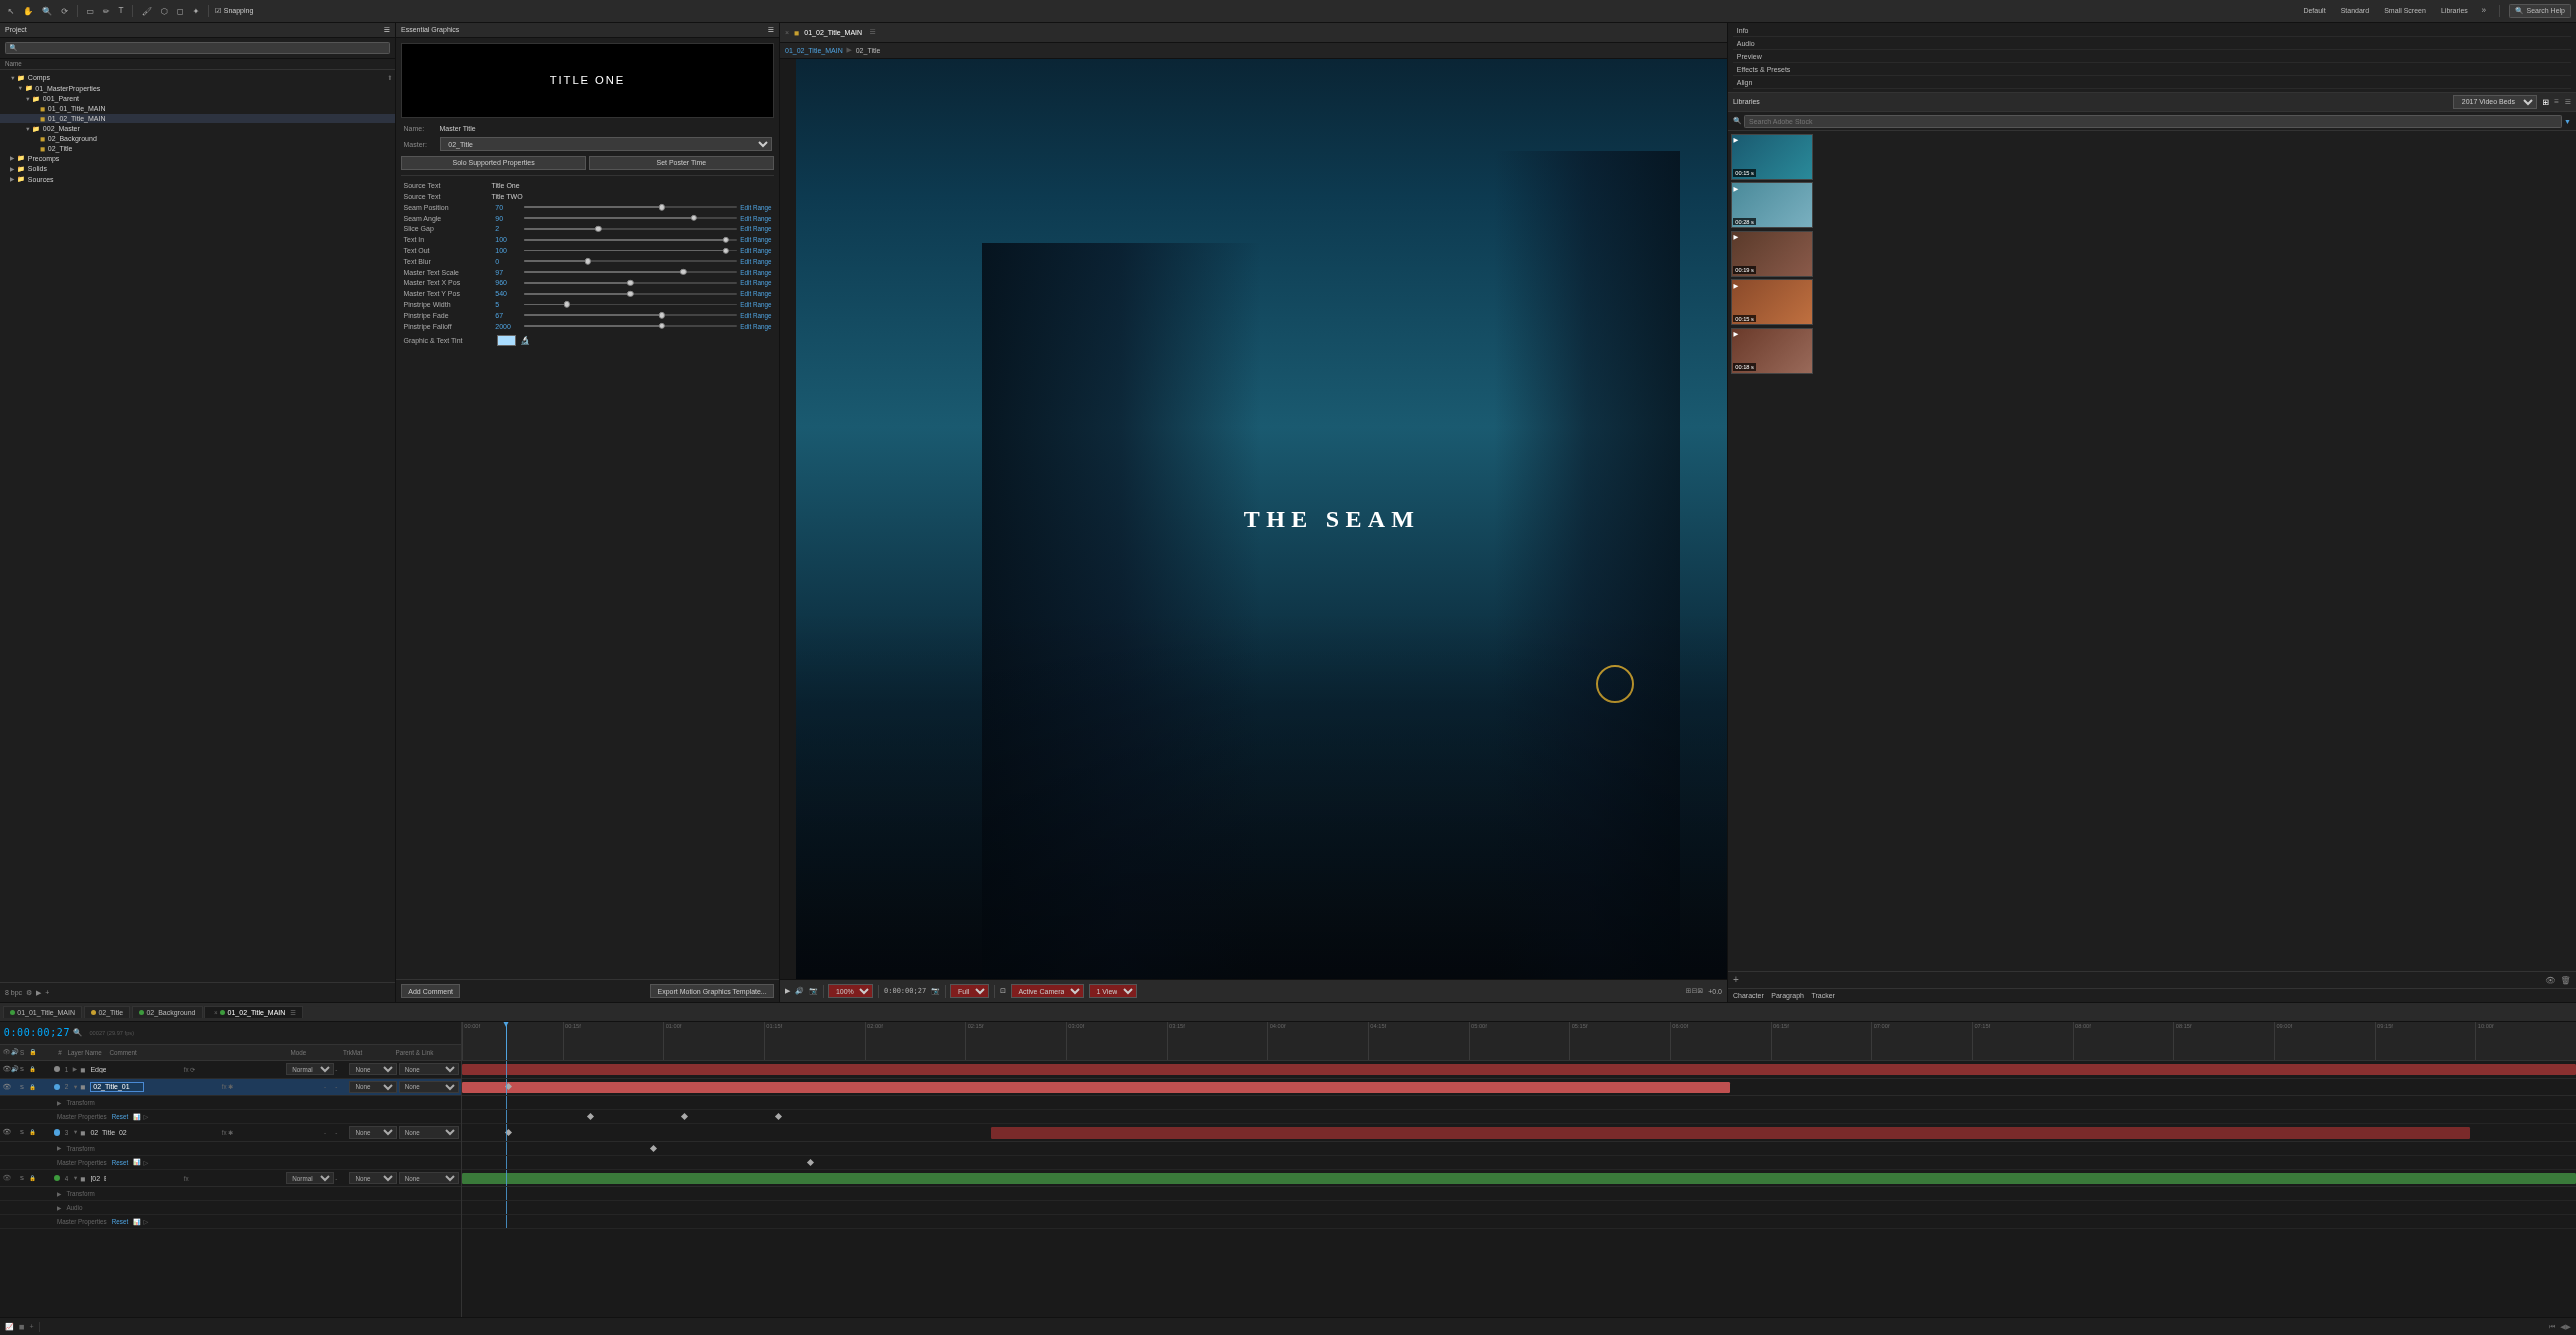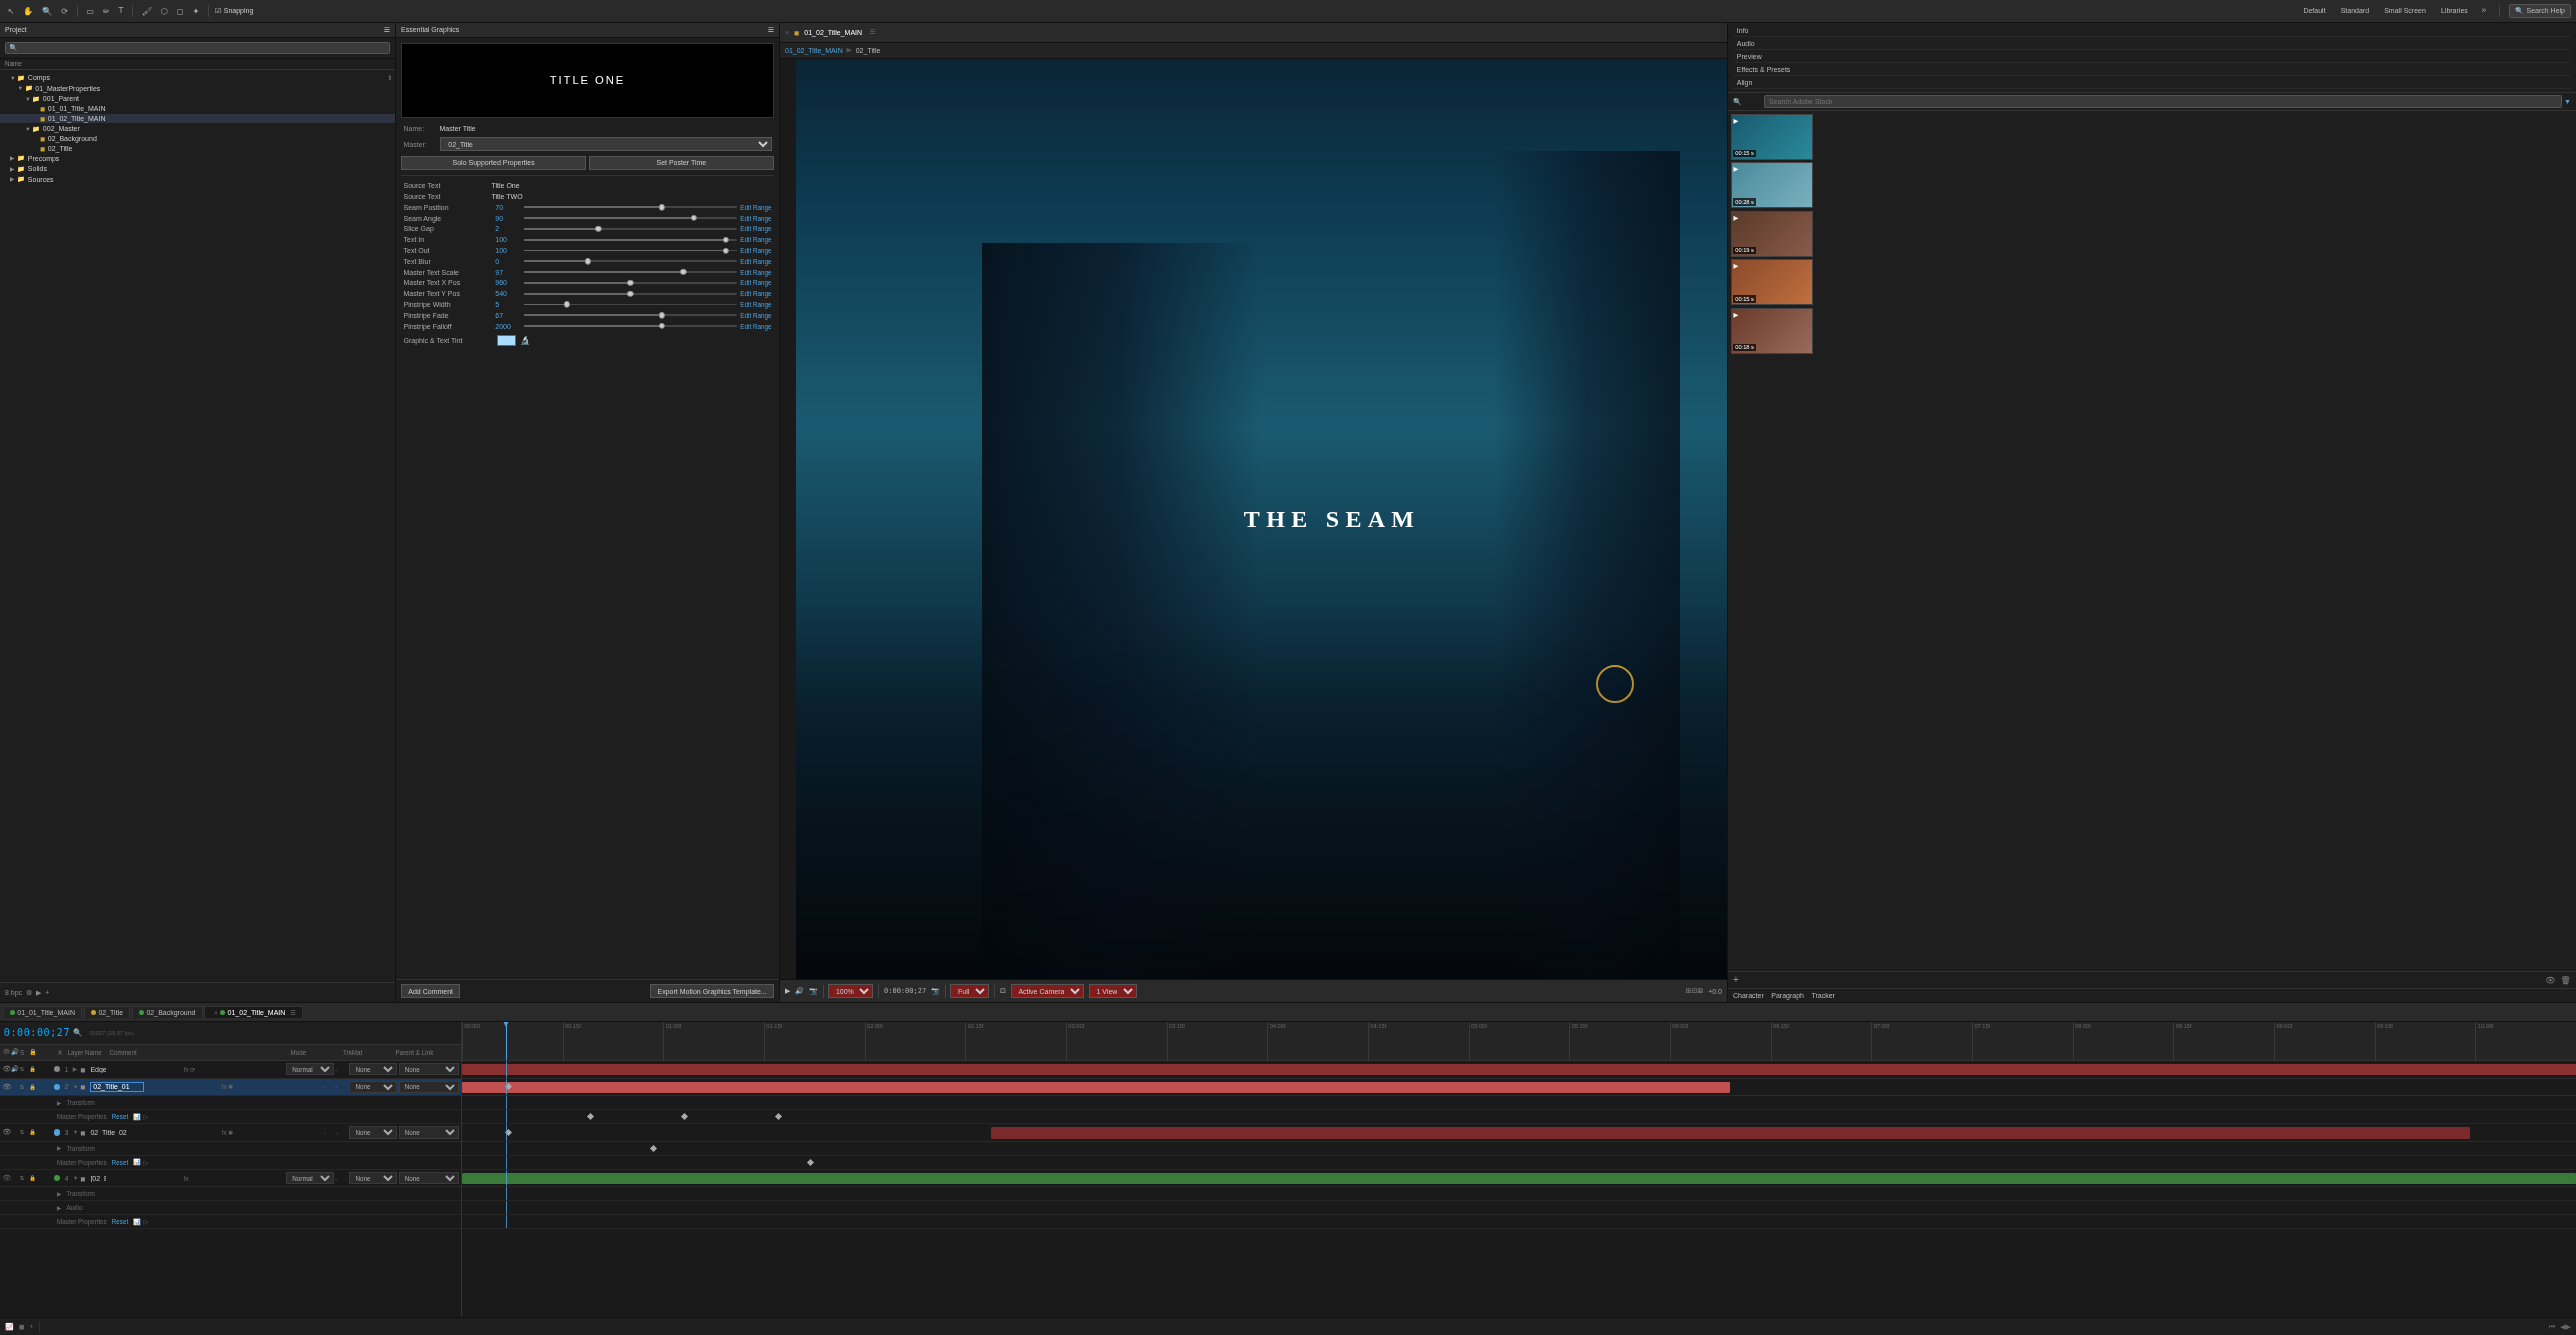--- a/index.html
+++ b/index.html
@@ -425,21 +425,20 @@
       gap: 2.5px;
     }
     .lib-search-input {
       flex: 1;
       background: #3a3a3a;
       border: 0.6px solid #555;
       color: #ccc;
       padding: 1.9px 3.8px;
       font-size: 7px;
       border-radius: 1.3px;
-      margin-left: 20px;
     }
     .lib-filter-icon { color: #4fa3e0; font-size: 7px; cursor: pointer; }
     .libraries-grid {
       flex: 1;
       overflow-y: auto;
       padding: 2.5px;
       display: flex;
       flex-direction: column;
       gap: 2.5px;
     }
@@ -1141,20 +1140,33 @@
         <span>Preview</span>
       </div>
       <div class="right-tab">
         <span>Effects &amp; Presets</span>
       </div>
       <div class="right-tab">
         <span>Align</span>
       </div>
     </div>
     <div class="libraries-section">
+      <div class="libraries-header">
+        <span class="libraries-title">Libraries</span>
+        <div class="libraries-controls">
+          <select class="libraries-select">
+            <option>2017 Video Beds</option>
+          </select>
+          <div class="lib-view-icons">
+            <span class="lib-view-icon active">⊞</span>
+            <span class="lib-view-icon">≡</span>
+          </div>
+          <span style="color:#888;">☰</span>
+        </div>
+      </div>
       <div class="libraries-search">
         <span style="color:#888;">🔍</span>
         <input class="lib-search-input" type="text" placeholder="Search Adobe Stock" style="">
         <span class="lib-filter-icon">▼</span>
       </div>
       <div class="libraries-grid">
 
         <div class="lib-item">
           <div class="lib-thumbnail lib-thumb-1">
             <span class="lib-play-btn">▶</span>

